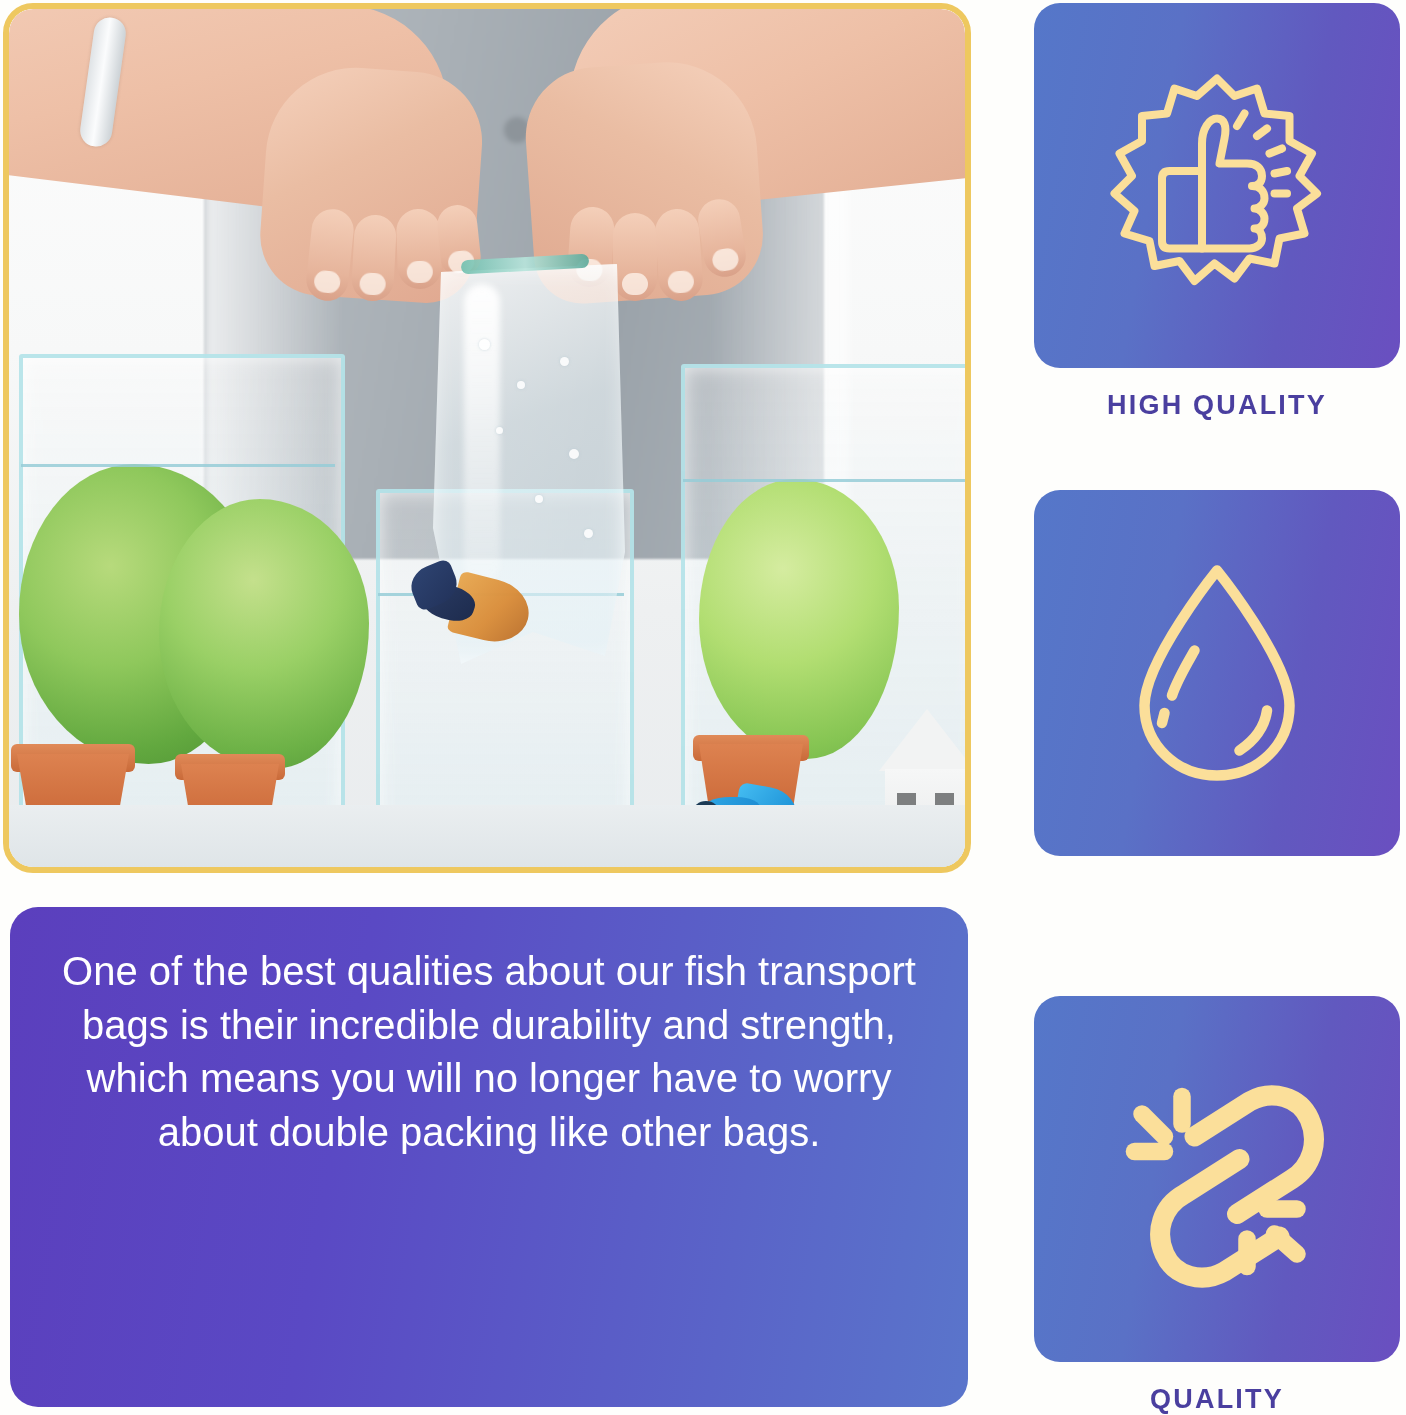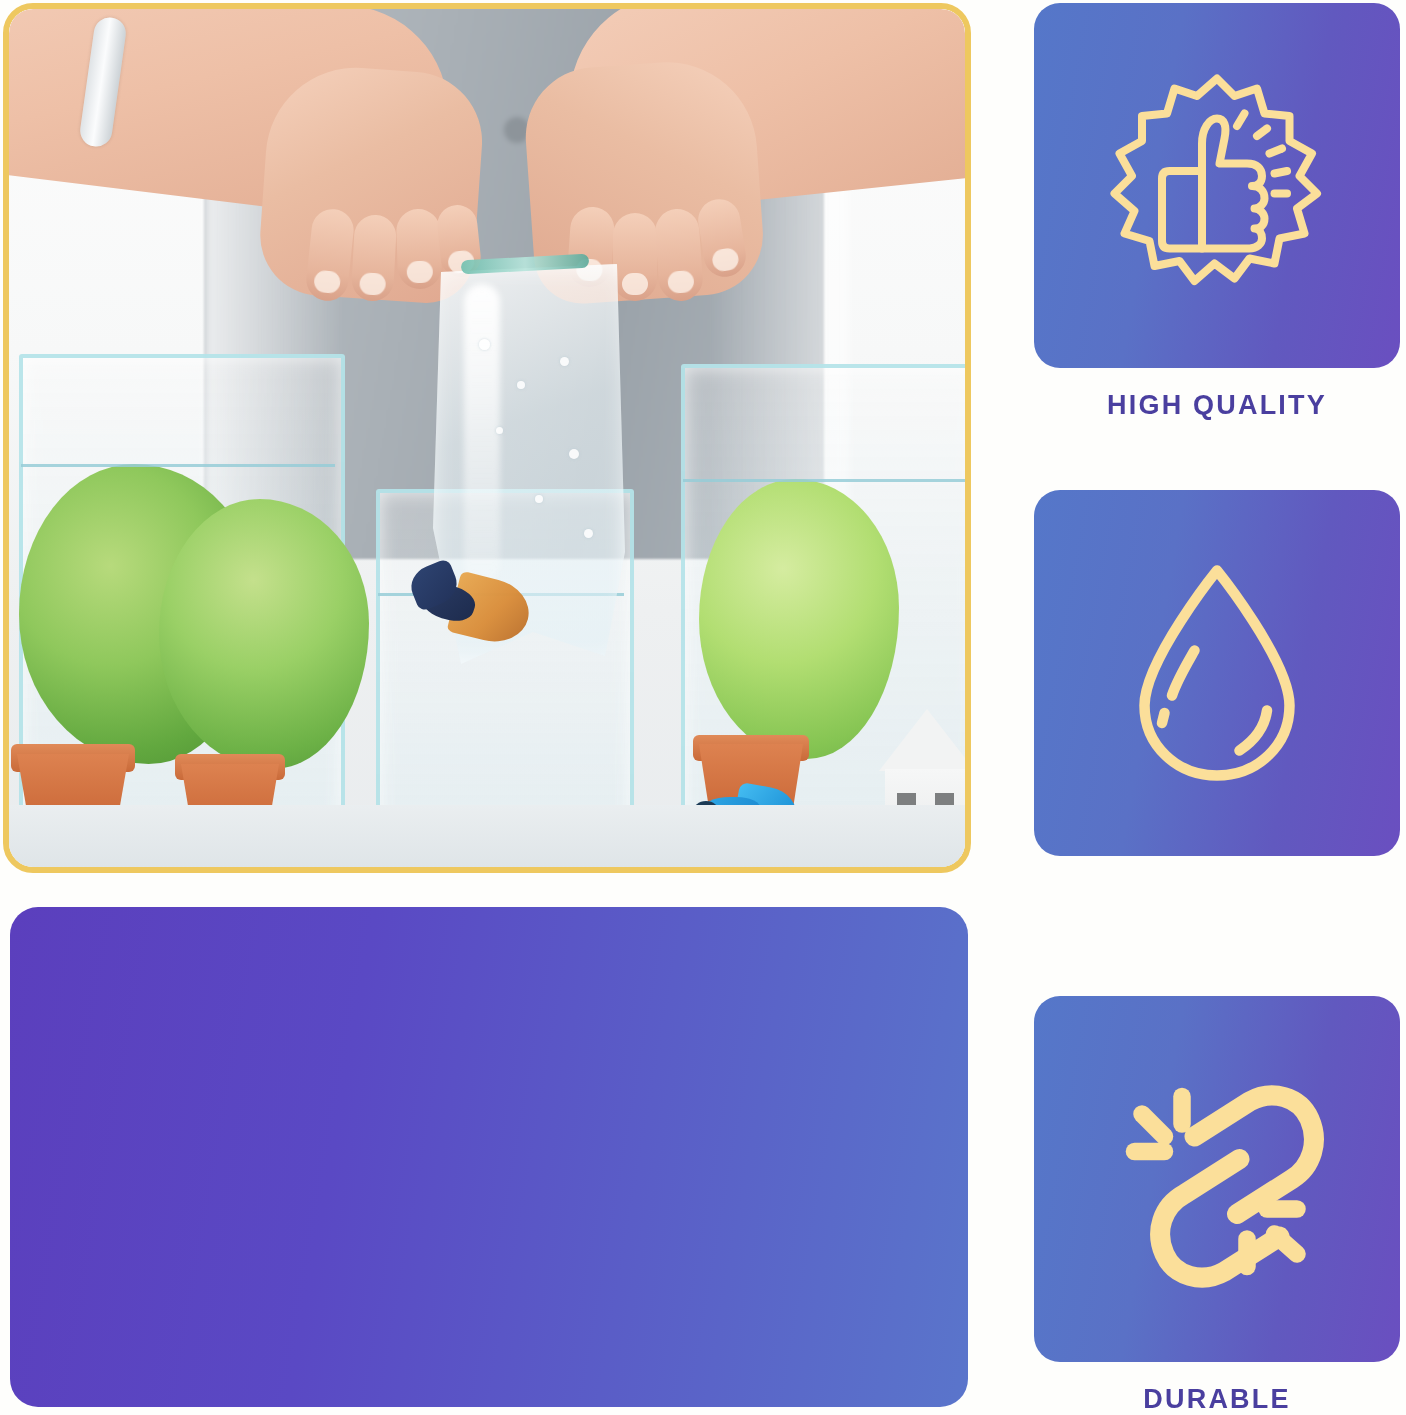--- a/index.html
+++ b/index.html
@@ -268,20 +268,21 @@
       <div class="tail"></div>
         <div class="body"></div>
         <div class="fin"></div>
     </div>
 
     <div class="floor"></div>
   </div>
 </div>
 
 <div id="cost-card">
+  <p id="cost-body">One of the best qualities about our fish transport bags is their incredible durability and strength, which means you will no longer have to worry about double packing like other bags.</p>
 </div>
 
 <div class="feature" id="feature-0">
   <div class="tile">
     <span>
       <svg class="icon-svg" width="250" height="250" viewBox="0 0 100 100" fill="none" stroke="#fbdf9a" stroke-width="3.2" stroke-linecap="round" stroke-linejoin="round">
         <path d="M50 7 L57 14 L66 11 L69 21 L79 22 L79 32 L88 37 L83 46 L90 53 L82 59 L85 69 L75 71 L73 81 L63 79 L57 87 L49 81 L41 88 L35 80 L25 82 L23 72 L13 69 L17 60 L9 53 L16 46 L11 37 L20 32 L20 22 L30 21 L33 11 L42 14 Z"></path>
         <path d="M44 33 C44 27 47 23 50 23 C53 23 54 26 53 31 L51 41 L62 41 C66 41 68 43 68 46 C68 49 66 50 64 50 C67 50 69 52 69 55 C69 57 67 59 65 59 C67 59 69 61 69 63 C69 66 67 67 65 67 C67 67 68 69 68 71 C68 73 66 75 63 75 L44 75 Z"></path>
         <path d="M44 44 L31 44 C29 44 28 45 28 47 L28 72 C28 74 29 75 31 75 L44 75 Z"></path>
         <path d="M58 26 L61 21"></path>
@@ -316,14 +317,14 @@
         <path d="M59 42 L37 56 C28 61 25 71 29 80 C33 89 44 92 53 87 L75 73"></path>
         <path d="M20 24 L29 33" stroke-width="7"></path>
         <path d="M36 17 L36 28" stroke-width="7"></path>
         <path d="M17 39 L29 39" stroke-width="7"></path>
         <path d="M70 62 L82 62" stroke-width="7"></path>
         <path d="M73 72 L82 80" stroke-width="7"></path>
         <path d="M62 74 L62 85" stroke-width="7"></path>
       </svg>
     </span>
   </div>
-  <div class="caption">DURABLE</div>
+  <div class="caption">QUALITY</div>
 </div>
 
 </body></html>

